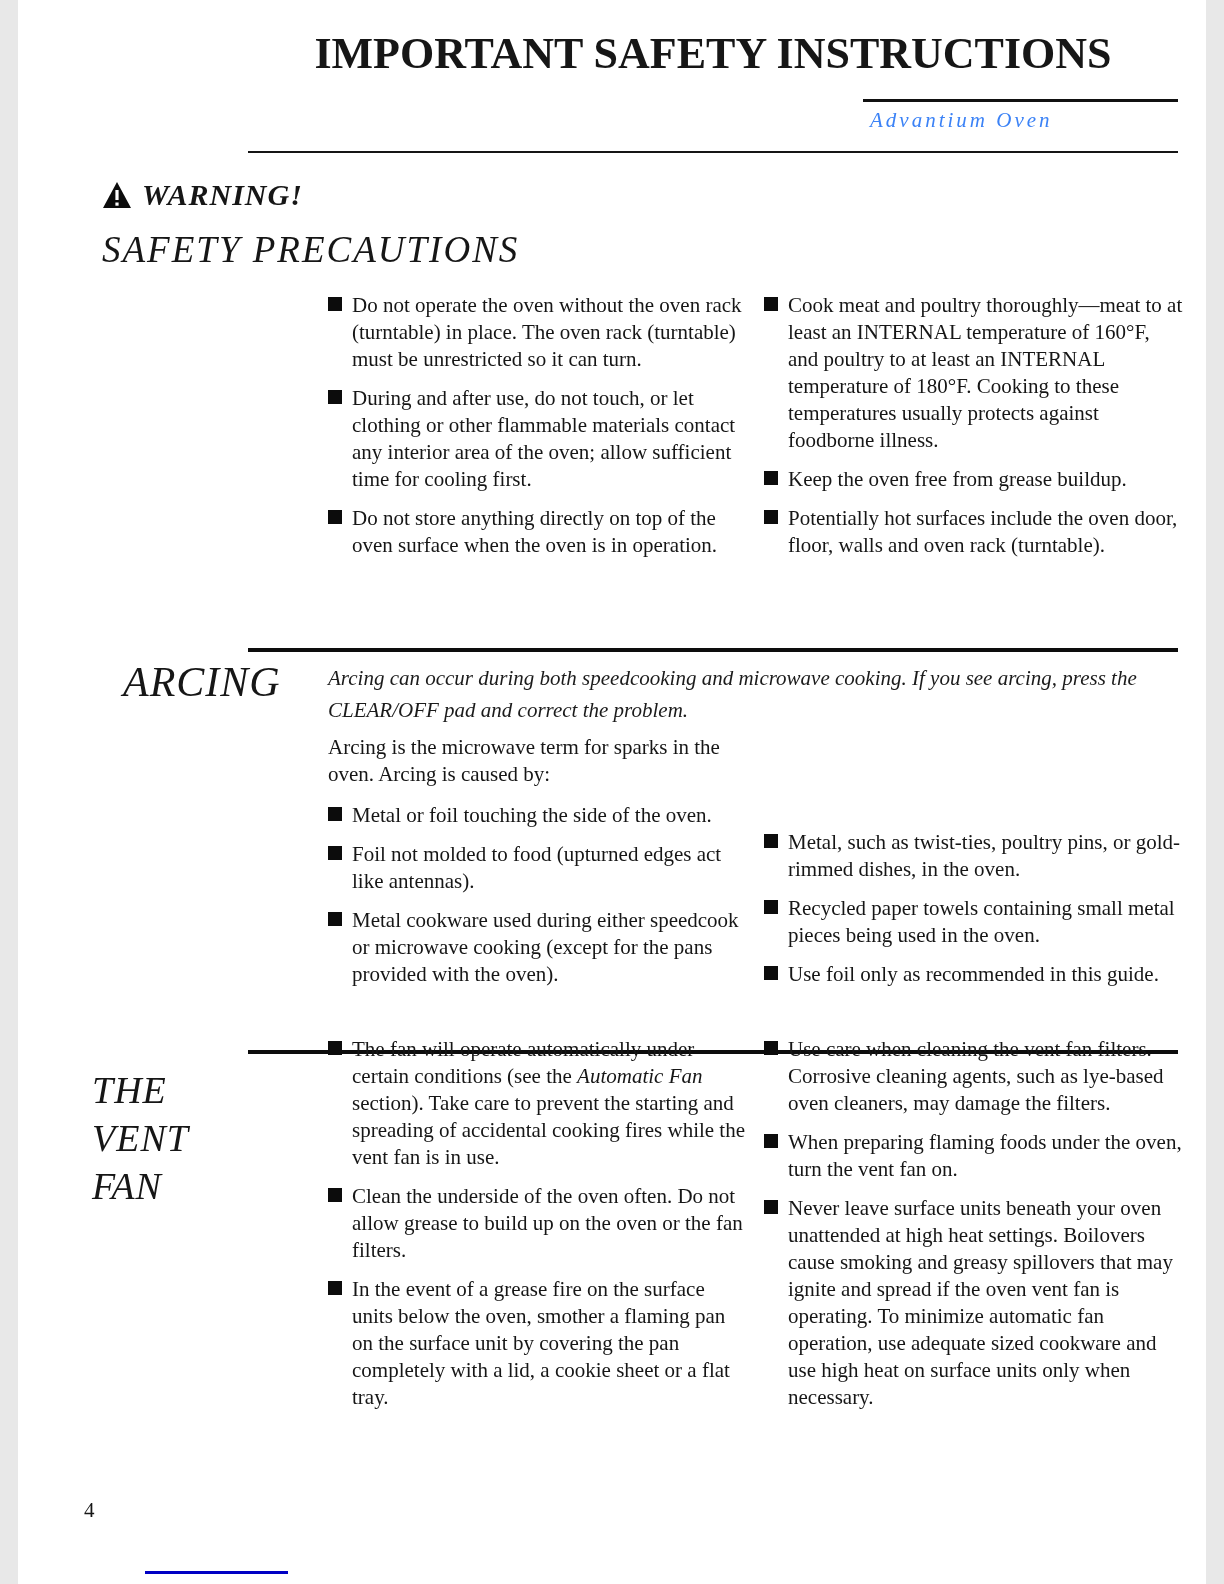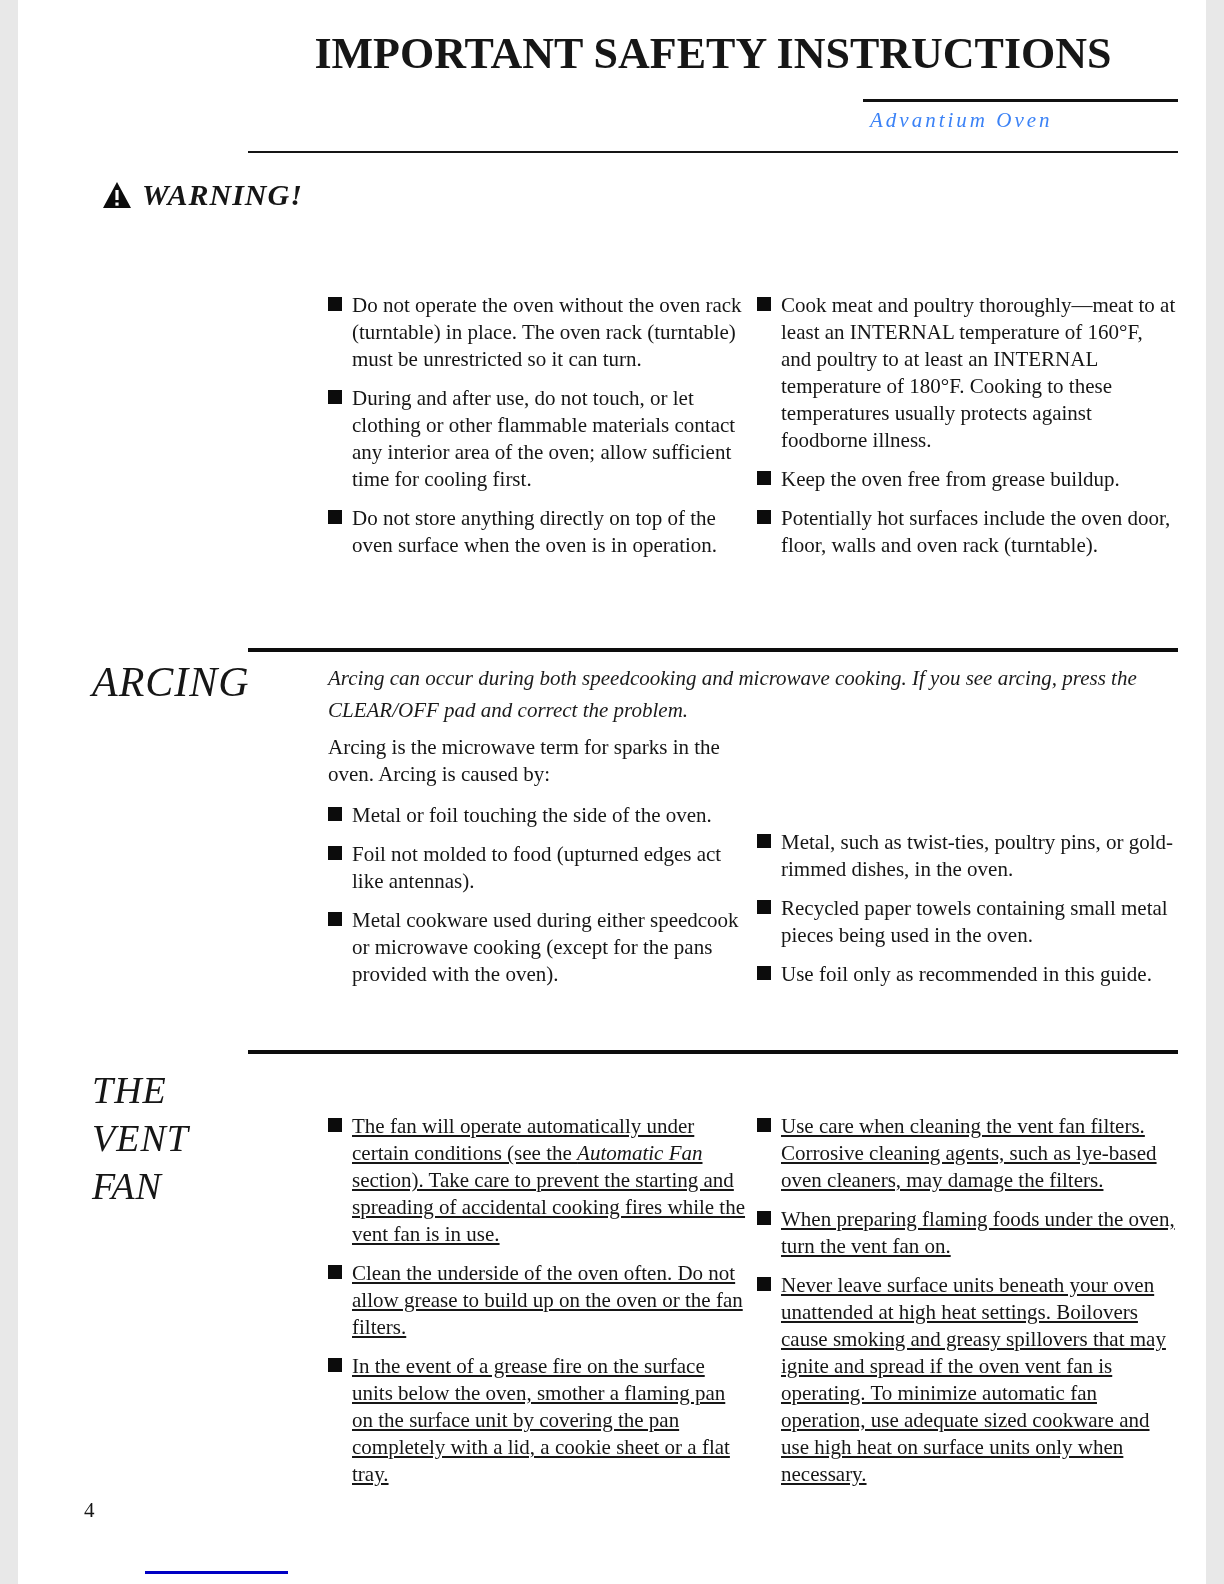--- a/index.html
+++ b/index.html
@@ -35,21 +35,21 @@
   }
   .warning-line .tri{width:30px;height:28px;display:block;}
   .warning-word{
     font-size:30px;font-weight:700;font-style:italic;letter-spacing:1px;
   }
   .safety-heading{
     position:absolute;left:84px;top:228px;
     font-size:37px;font-style:italic;letter-spacing:2px;font-weight:400;
   }
   
-  .cols{position:absolute;display:flex;gap:11px;}
+  .cols{position:absolute;display:flex;gap:18px;}
   .col{display:flex;flex-direction:column;}
   .col-l{width:418px;}
   .col-r{width:420px;}
   .bullet{display:flex;margin:0 0 12px 0;}
   .bullet .sq{
     flex:0 0 14px;width:14px;height:14px;background:#0c0c0c;margin:5px 10px 0 0;
   }
   .btxt{font-size:21px;line-height:27px;}
   .btxt .ital{font-style:italic;}
   .lead{font-size:21px;line-height:27px;margin:0 0 14px 0;}
@@ -85,20 +85,21 @@
   <div class="warning-line">
     <span>
       <svg class="tri" viewBox="0 0 30 28" xmlns="http://www.w3.org/2000/svg">
         <polygon points="15,1 29,27 1,27" fill="#0c0c0c"></polygon>
         <rect x="13.4" y="9" width="3.2" height="10" fill="#ffffff"></rect>
         <rect x="13.4" y="21.5" width="3.2" height="3.2" fill="#ffffff"></rect>
       </svg>
     </span>
     <span class="warning-word">WARNING!</span>
   </div>
+  <div class="safety-heading">SAFETY PRECAUTIONS</div>
 
   <div class="cols" style="left:310px;top:292px;">
     <div class="col col-l">
       <div class="bullet">
         <span class="sq"></span>
         <span class="btxt">Do not operate the oven without the oven rack (turntable) in place. The oven rack (turntable) must be unrestricted so it can turn.</span>
       </div>
       <div class="bullet">
         <span class="sq"></span>
         <span class="btxt">During and after use, do not touch, or let clothing or other flammable materials contact any interior area of the oven; allow sufficient time for cooling first.</span>
@@ -118,21 +119,21 @@
         <span class="btxt">Keep the oven free from grease buildup.</span>
       </div>
       <div class="bullet">
         <span class="sq"></span>
         <span class="btxt">Potentially hot surfaces include the oven door, floor, walls and oven rack (turntable).</span>
       </div>
     </div>
   </div>
 
   <div class="divider" style="top:648px;"></div>
-  <div class="sec-heading" style="top:658px;">ARCING</div>
+  <div class="sec-heading" style="top:658px;margin-left:31px;">ARCING</div>
   <div class="sec-intro" style="top:662px;">Arcing can occur during both speedcooking and microwave cooking. If you see arcing, press the CLEAR/OFF pad and correct the problem.</div>
 
   <div class="cols" style="left:310px;top:734px;align-items:flex-end;">
     <div class="col col-l">
       <p class="lead">Arcing is the microwave term for sparks in the oven. Arcing is caused by:</p>
       <div class="bullet">
         <span class="sq"></span>
         <span class="btxt">Metal or foil touching the side of the oven.</span>
       </div>
       <div class="bullet">
@@ -160,21 +161,21 @@
     </div>
   </div>
 
   <div class="divider" style="top:1050px;"></div>
   <div class="sec-heading multi" style="top:1066px;">
     <div>THE</div>
     <div>VENT</div>
     <div>FAN</div>
   </div>
 
-  <div class="cols" style="left:310px;top:1113px;text-decoration:underline;">
+  <div class="cols" style="left:310px;top:1036px;">
     <div class="col col-l">
       <div class="bullet">
         <span class="sq"></span>
         <span class="btxt"><span>The fan will operate automatically under certain conditions (see the </span><span class="ital">Automatic Fan</span><span> section). Take care to prevent the starting and spreading of accidental cooking fires while the vent fan is in use.</span></span>
       </div>
       <div class="bullet">
         <span class="sq"></span>
         <span class="btxt">Clean the underside of the oven often. Do not allow grease to build up on the oven or the fan filters.</span>
       </div>
       <div class="bullet">

